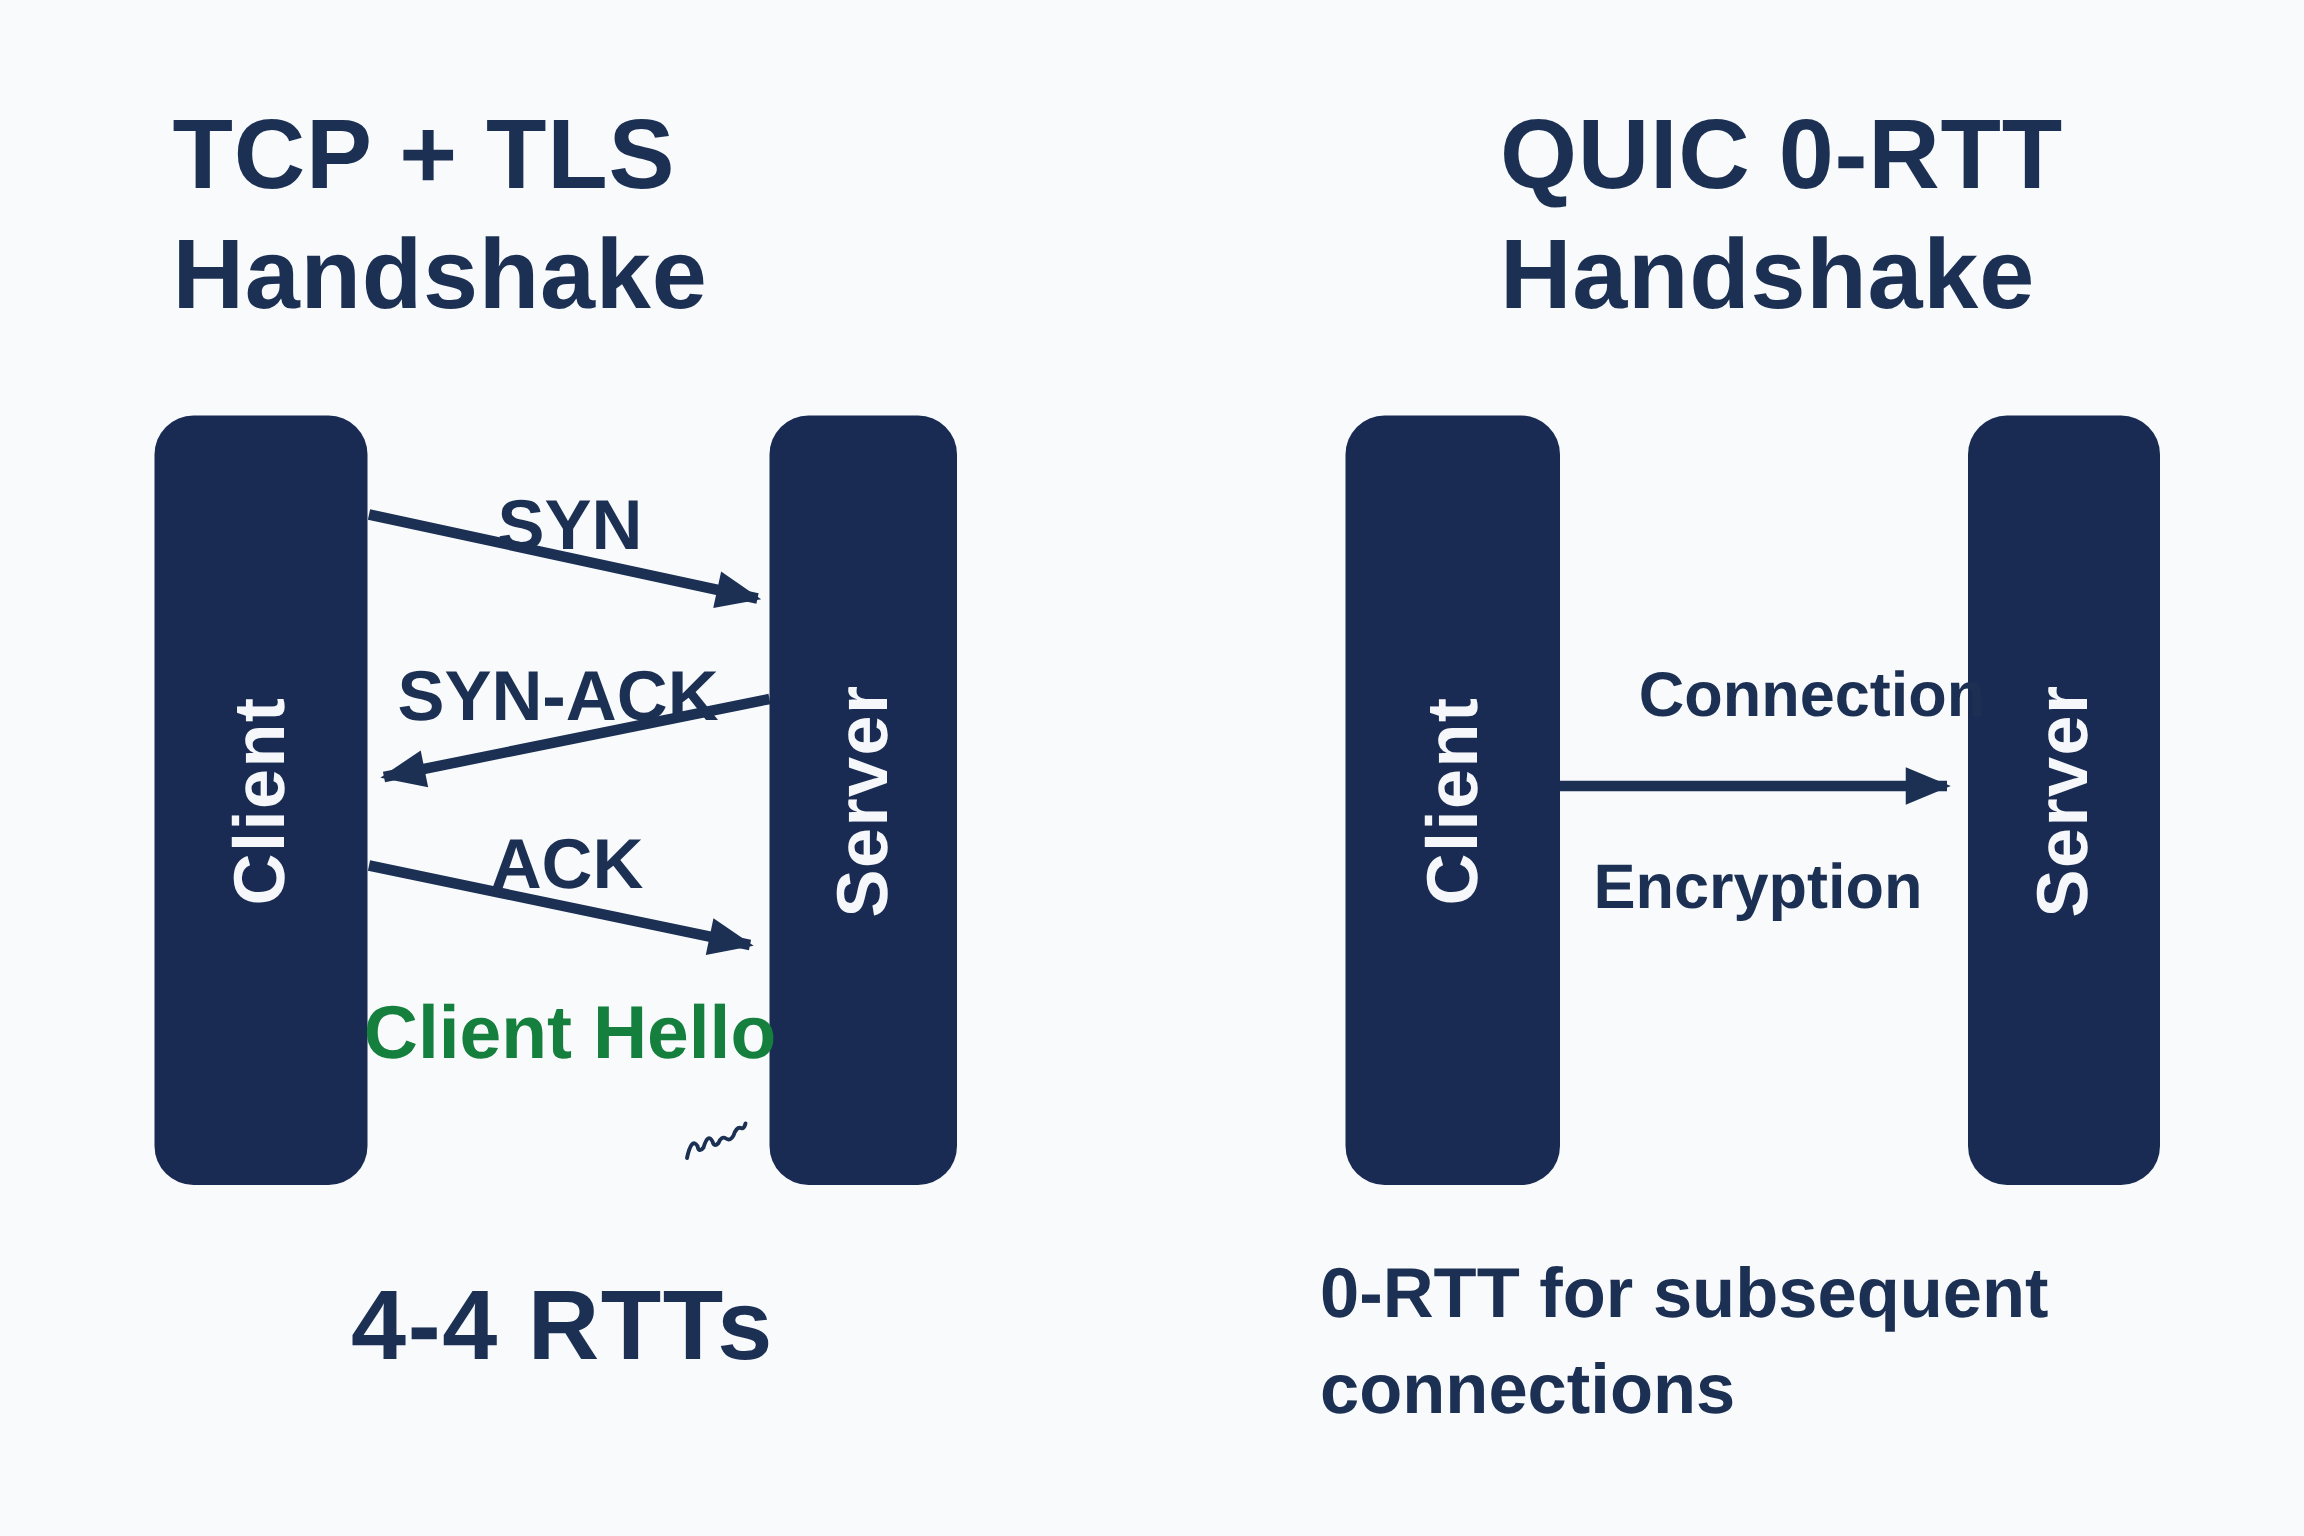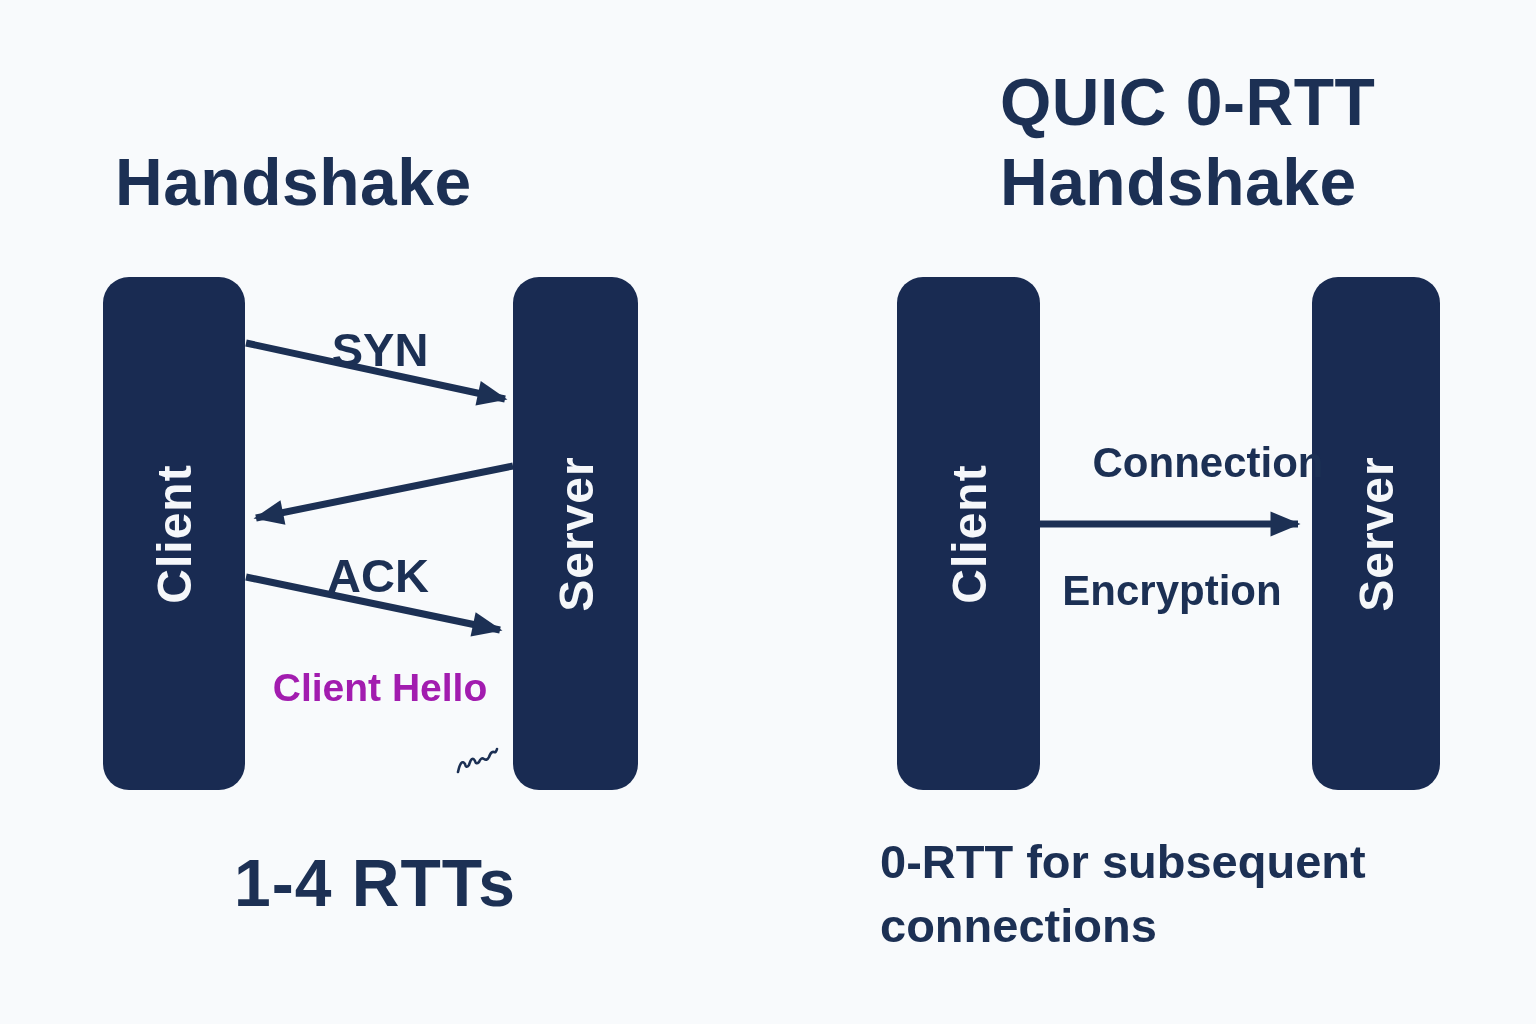--- a/index.html
+++ b/index.html
@@ -49,26 +49,26 @@
     transform: translateX(-50%);
     font-size: 47px;
     font-weight: 700;
     line-height: 1;
     white-space: nowrap;
     color: #1c3054;
   }
   .hello-block {
     position: absolute;
     transform: translateX(-50%);
-    font-size: 39px;
+    font-size: 50px;
     font-weight: 700;
     line-height: 52px;
     text-align: center;
     white-space: nowrap;
-    color: #a21caf;
+    color: #15803d;
   }
   .quic-arrow-label {
     position: absolute;
     transform: translateX(-50%);
     font-size: 42px;
     font-weight: 700;
     line-height: 1;
     white-space: nowrap;
     color: #1c3054;
   }
@@ -114,35 +114,36 @@
     stroke-width: 2.6;
     fill: none;
     stroke-linecap: round;
   }
 </style>
 </head>
 <body>
 
 <div class="stage">
 
-  <div class="title" style="left:115px; top:62px;"><br><span>Handshake</span></div>
+  <div class="title" style="left:115px; top:62px;"><span>TCP + TLS</span><br><span>Handshake</span></div>
 
   <div class="bar" style="left:103px; top:277px; width:142px; height:513px;">
     <span class="bar-label">Client</span>
   </div>
   <div class="bar" style="left:513px; top:277px; width:125px; height:513px;">
     <span class="bar-label">Server</span>
   </div>
 
   <div class="msg-label" style="left:380px; top:326px;">SYN</div>
+  <div class="msg-label" style="left:372px; top:440px;">SYN-ACK</div>
   <div class="msg-label" style="left:378px; top:552px;text-align:center;">ACK</div>
 
   <div class="hello-block" style="left:380px; top:662px;"><span>Client Hello</span><br></div>
 
-  <div class="caption-left">1-4 RTTs</div>
+  <div class="caption-left">4-4 RTTs</div>
 
   <div class="title" style="left:1000px; top:62px;"><span>QUIC 0-RTT</span><br><span>Handshake</span></div>
 
   <div class="bar" style="left:897px; top:277px; width:143px; height:513px;">
     <span class="bar-label">Client</span>
   </div>
   <div class="bar" style="left:1312px; top:277px; width:128px; height:513px;">
     <span class="bar-label">Server</span>
   </div>
 

